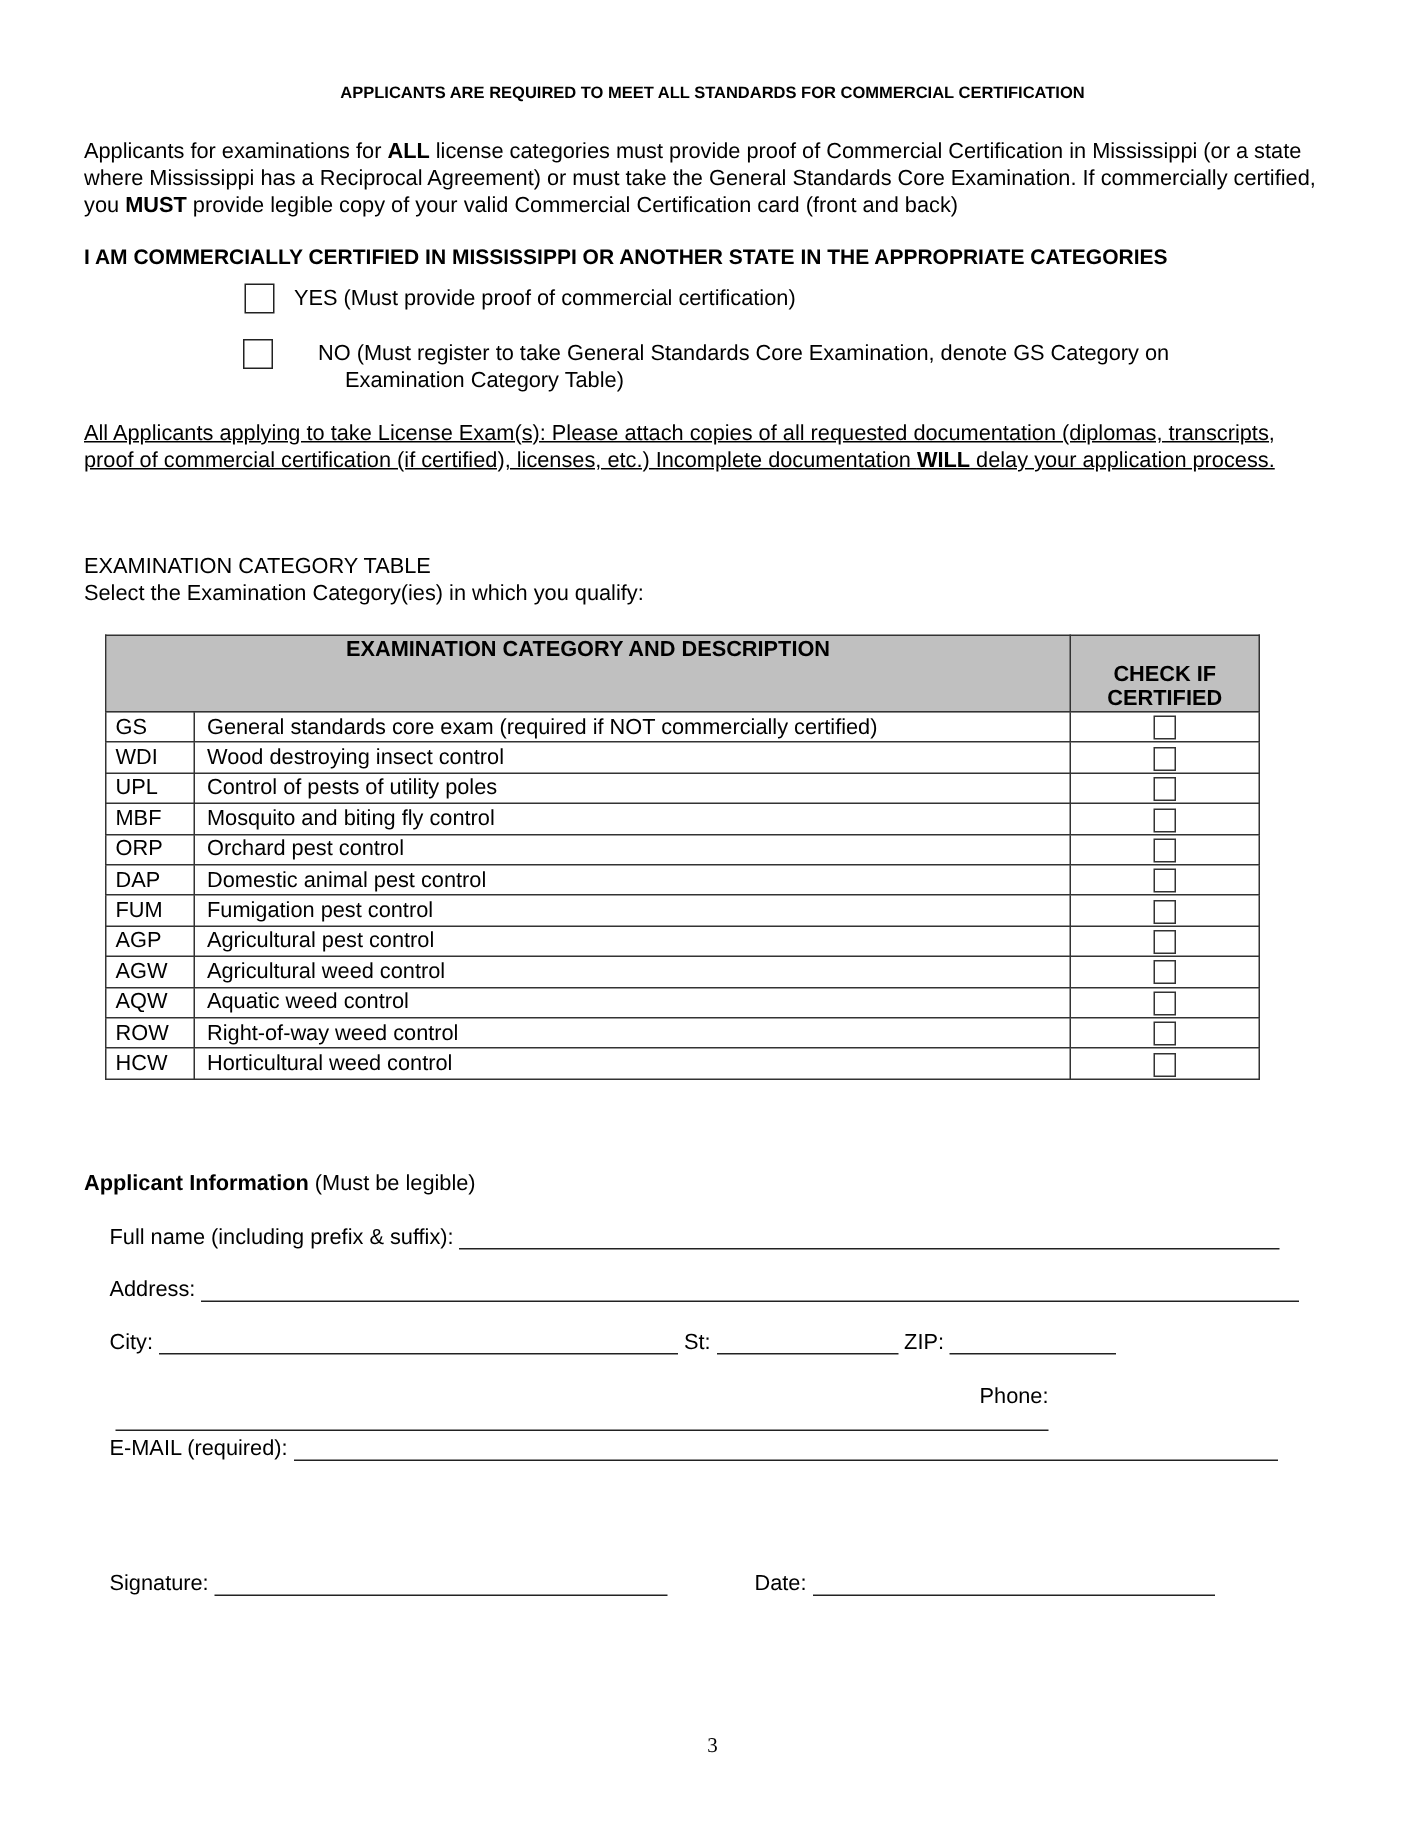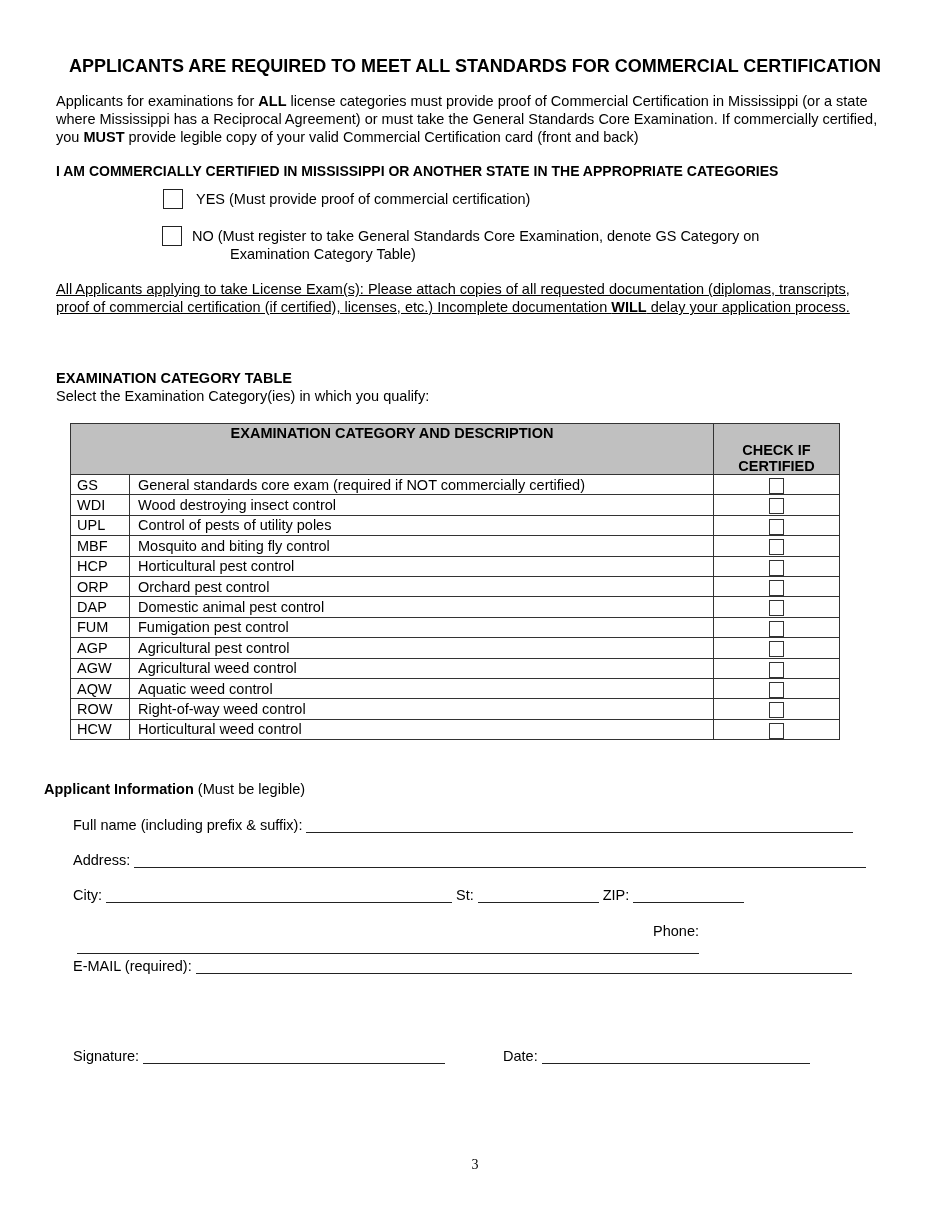--- a/index.html
+++ b/index.html
@@ -3,71 +3,71 @@
 <meta charset="utf-8">
 <style>
   html, body { margin: 0; padding: 0; background: #ffffff; }
   body {
     width: 950px; height: 1230px; position: relative; overflow: hidden;
     font-family: "Liberation Sans", sans-serif; color: #000; font-size: 14.5px;
   }
   .abs { position: absolute; }
   .title {
     left: 0; width: 950px; top: 56px; text-align: center;
-    font-weight: bold; font-size: 18px;
+    font-weight: bold; font-size: 11px;
   }
   .intro { left: 56px; top: 92px; width: 840px; line-height: 18px; }
   .certq { left: 56px; top: 163px; font-weight: bold; font-size: 14px; white-space: nowrap; }
   .opt-box {
     width: 20px; height: 20px; border: 1.5px solid #222; box-sizing: border-box; background: #fff;
   }
   .opt-text { line-height: 18px; }
   .notice { left: 56px; top: 280px; width: 830px; line-height: 18px; text-decoration: underline; }
-  .ect-title { left: 56px; top: 370px; font-weight: bold; text-align: center; }
+  .ect-title { left: 56px; top: 370px; font-weight: normal; text-align: center; }
   .ect-sub { left: 56px; top: 388px; }
 
   table.ect {
     position: absolute; left: 70px; top: 423px; width: 770px;
     border-collapse: collapse; font-size: 14.5px;
   }
   table.ect th, table.ect td { border: 1px solid #333; padding: 0; }
   table.ect th { background: #c0c0c0; font-weight: bold; vertical-align: top; }
   table.ect th.desc-head { text-align: center; height: 34px; padding-top: 1px; }
   table.ect th.check-head { line-height: 16px; padding-top: 18px; }
   table.ect td { height: 19.4px; line-height: 18px; border-radius: 10px; }
   td.code { width: 52px; padding-left: 6px !important; }
   td.desc { padding-left: 8px !important; }
   td.chk { width: 125px; text-align: center; }
   .tbox {
     display: inline-block; width: 15px; height: 16px; border: 1px solid #333;
     box-sizing: border-box; vertical-align: middle; margin-top: 1px; background: #fff;
   }
 
-  .appinfo { left: 44px; top: 781px; }
+  .appinfo { left: 56px; top: 781px; }
   .field-row { left: 73px; white-space: nowrap; display: flex; align-items: flex-end; }
   .line { display: inline-block; border-bottom: 1.3px solid #222; height: 14px; margin-left: 4px; }
   .page-num {
     left: 0; width: 950px; top: 1157px; text-align: center;
     font-family: "Liberation Serif", serif; font-size: 14px;
   }
 </style>
 </head>
 <body>
 
 <div class="abs title">APPLICANTS ARE REQUIRED TO MEET ALL STANDARDS FOR COMMERCIAL CERTIFICATION</div>
 
 <div class="abs intro"><span>Applicants for examinations for </span><b>ALL</b><span> license categories must provide proof of Commercial Certification in Mississippi (or a state where Mississippi has a Reciprocal Agreement) or must take the General Standards Core Examination.  If commercially certified, you </span><b>MUST</b><span> provide legible copy of your valid Commercial Certification card (front and back)</span></div>
 
 <div class="abs certq">I AM COMMERCIALLY CERTIFIED IN MISSISSIPPI OR ANOTHER STATE IN THE APPROPRIATE CATEGORIES</div>
 
 <div class="abs opt-box" style="left:163px; top:189px;"></div>
 <div class="abs opt-text" style="left:196px; top:190px;">YES (Must provide proof of commercial certification)</div>
 
 <div class="abs opt-box" style="left:162px; top:226px;"></div>
-<div class="abs opt-text" style="left:192px; top:227px;">NO (Must register to take General Standards Core Examination, denote GS Category on</div>
+<div class="abs opt-text" style="left:212px; top:227px;">NO (Must register to take General Standards Core Examination, denote GS Category on</div>
 <div class="abs opt-text" style="left:230px; top:245px;">Examination Category Table)</div>
 
 <div class="abs notice"><span>All Applicants applying to take License Exam(s): Please attach copies of all requested documentation (diplomas, transcripts, proof of commercial certification (if certified), licenses, etc.)  Incomplete documentation </span><b>WILL</b><span> delay your application process.</span></div>
 
 <div class="abs ect-title">EXAMINATION CATEGORY TABLE</div>
 <div class="abs ect-sub">Select the Examination Category(ies) in which you qualify:</div>
 
 <table class="ect">
   <thead>
     <tr>
@@ -87,25 +87,20 @@
         <td class="chk"><span class="tbox"></span></td>
       </tr>
     <tr>
         <td class="code">UPL</td>
         <td class="desc">Control of pests of utility poles</td>
         <td class="chk"><span class="tbox"></span></td>
       </tr>
     <tr>
         <td class="code">MBF</td>
         <td class="desc">Mosquito and biting fly control</td>
-        <td class="chk"><span class="tbox"></span></td>
-      </tr>
-    <tr>
-        <td class="code">HCP</td>
-        <td class="desc">Horticultural pest control</td>
         <td class="chk"><span class="tbox"></span></td>
       </tr>
     <tr>
         <td class="code">ORP</td>
         <td class="desc">Orchard pest control</td>
         <td class="chk"><span class="tbox"></span></td>
       </tr>
     <tr>
         <td class="code">DAP</td>
         <td class="desc">Domestic animal pest control</td>

